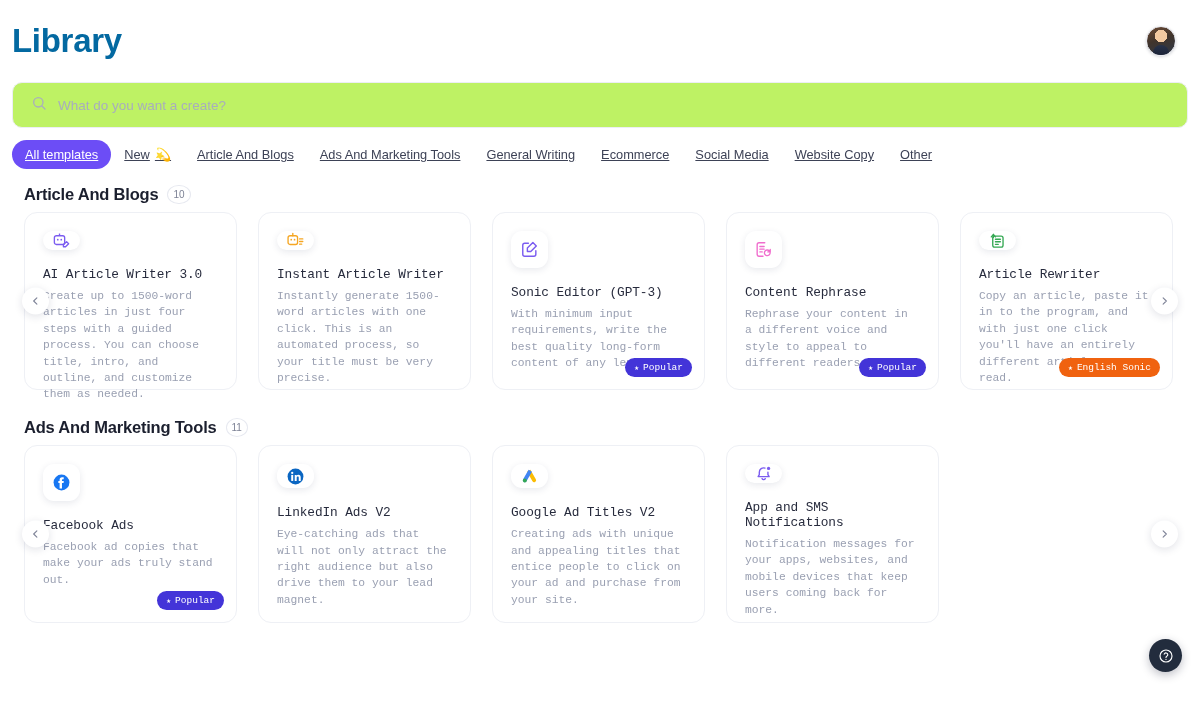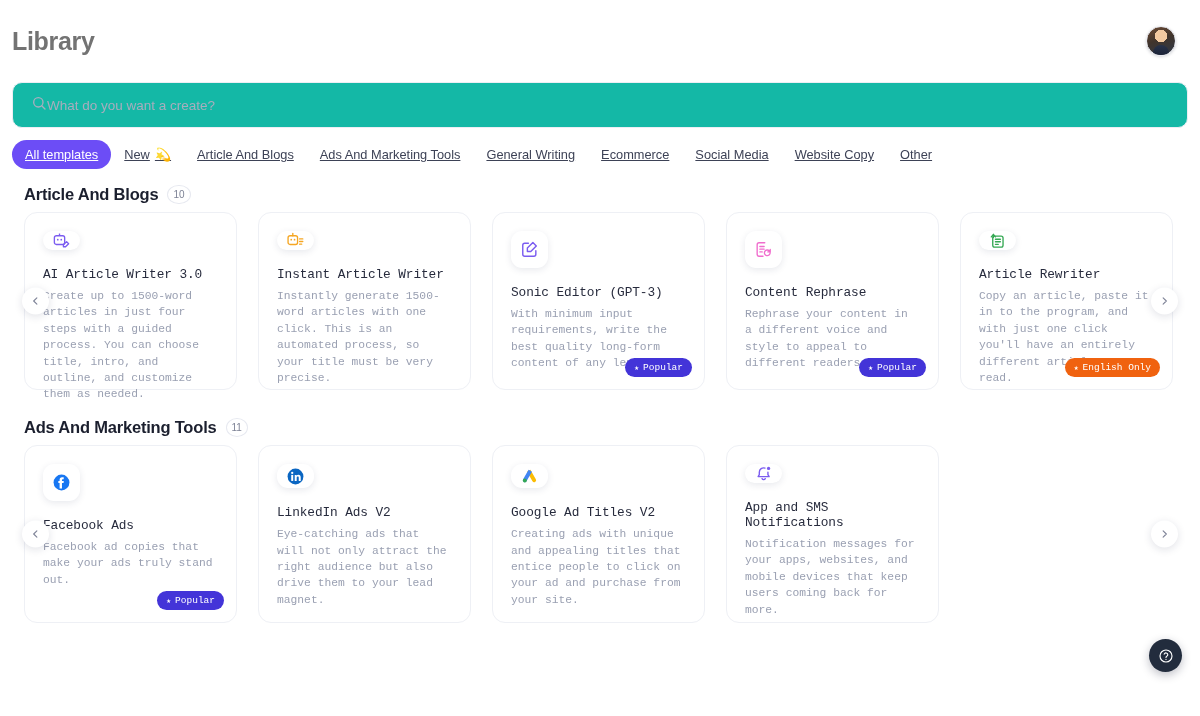--- a/index.html
+++ b/index.html
@@ -12,21 +12,21 @@
   body { position: relative; }
 
   
   .header {
     height: 82px;
     display: flex; align-items: center; justify-content: space-between;
     padding: 0 24px 0 12px;
     background: #ffffff;
   }
   .page-title {
-    font-size: 25px; font-weight: 700; color: #737373;
+    font-size: 33px; font-weight: 700; color: #0369a1;
     letter-spacing: -0.3px;
   }
   .avatar {
     width: 30px; height: 30px; border-radius: 50%;
     background: radial-gradient(circle at 50% 32%, #f2c9a0 0 26%, rgba(0,0,0,0) 27%),
                 linear-gradient(160deg, #6d4b33 0%, #40342c 45%, #2e3847 100%);
     border: 1px solid #e6e8ef;
     box-shadow: 0 1px 3px rgba(20,25,50,.18);
     overflow: hidden; position: relative;
     cursor: pointer;
@@ -35,23 +35,24 @@
     content:""; position:absolute; left:21%; right:21%; bottom:0; height:36%;
     background:linear-gradient(#27324a,#1d2438); border-radius:8px 8px 0 0;
   }
 
   
   .searchbar {
     margin: 0 12px;
     height: 46px;
     border: 1px solid #eceef4;
     border-radius: 10px;
-    background: #14b8a6;
+    background: #bef264;
     display: flex; align-items: center;
     padding: 0 18px;
+    gap: 11px;
   }
   .search-input {
     border: none; outline: none; background: transparent;
     font-family: "Liberation Sans", sans-serif;
     font-size: 13.5px; color: #3a3f52; width: 100%;
   }
   .search-input::placeholder { color: #a8adbd; }
 
   
   .tabs {
@@ -270,21 +271,21 @@
               <svg xmlns="http://www.w3.org/2000/svg" width="19" height="19" viewBox="0 0 24 24" fill="none" stroke="#34a853" stroke-width="1.7" stroke-linecap="round" stroke-linejoin="round">
         <rect x="6" y="6.4" width="13" height="14" rx="2.4"></rect>
         <path d="M9.4 10.4h6.2M9.4 13.6h6.2M9.4 16.8h3.6"></path>
         <path d="M4.2 7.4l2.6-3.2 2.6 3.2M6.8 4.2v4"></path>
               </svg>
             </div>
             <div class="card-title">Article Rewriter</div>
             <div class="card-desc">Copy an article, paste it in to the program, and with just one click you'll have an entirely different article to read.</div>
             <div class="badge english">
               <span class="star">★</span>
-        <span>English Only</span>
+        <span>English Sonic</span>
             </div>
           </div>
         </div>
         <div class="nav-arrow right">
           <svg width="11" height="11" viewBox="0 0 24 24" fill="none" stroke="#7e8397" stroke-width="2.4" stroke-linecap="round" stroke-linejoin="round">
             <polyline points="9 5 16 12 9 19"></polyline>
           </svg>
         </div>
       </div>
     </div>

